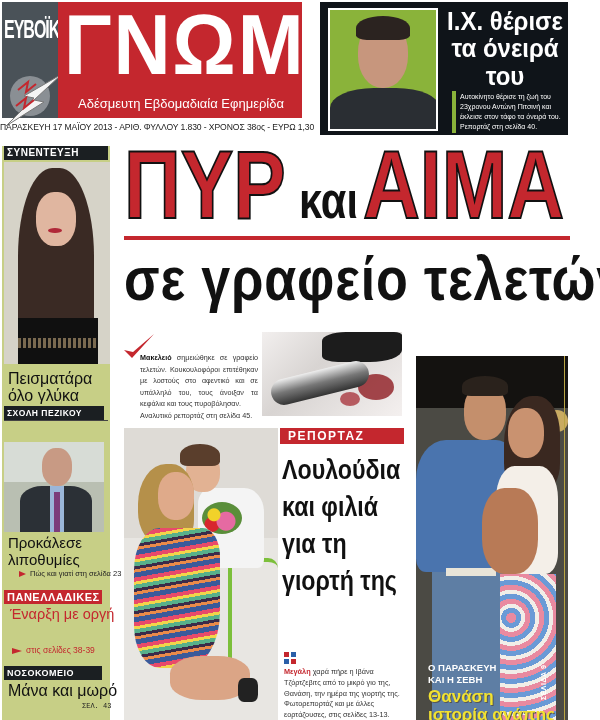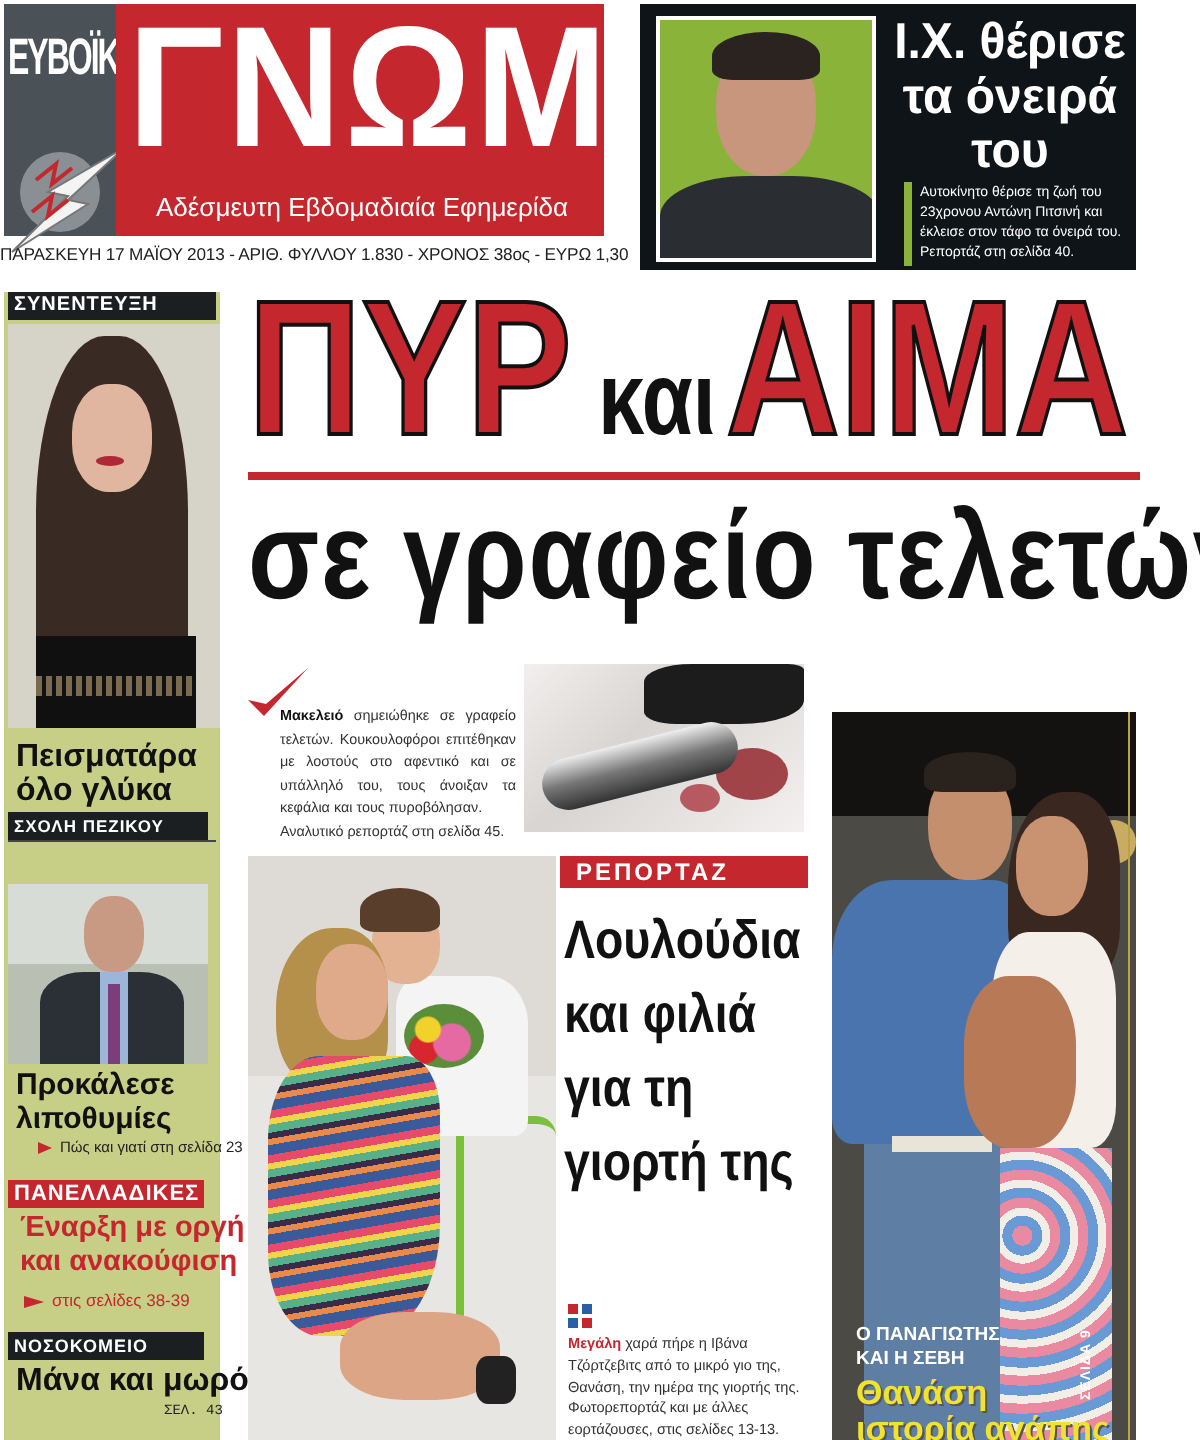--- a/index.html
+++ b/index.html
@@ -29,21 +29,21 @@
     .leftcol { position: absolute; left: 2px; top: 146px; width: 108px; height: 574px; background: #c7cf86; }
     .sec-label { position: absolute; left: 4px; height: 14px; color: #fff; font-weight: bold; font-size: 10px; line-height: 14px; padding-left: 3px; letter-spacing: 0.5px; }
     .sec-dark { background: #1b1f22; }
     .sec-red { background: #c4272e; }
     .photo-girl { position: absolute; left: 4px; top: 162px; width: 106px; height: 202px; background: #d6d3c8; overflow: hidden; }
     .girl-hair { position: absolute; left: 14px; top: 6px; width: 76px; height: 196px; border-radius: 45% 45% 10% 10%; background: #3a2a24; }
     .girl-face { position: absolute; left: 32px; top: 30px; width: 40px; height: 54px; border-radius: 45%; background: #e0b6a0; }
     .girl-lips { position: absolute; left: 44px; top: 66px; width: 14px; height: 5px; border-radius: 50%; background: #b02838; }
     .girl-top { position: absolute; left: 14px; top: 156px; width: 80px; height: 46px; background: #101010; }
     .girl-belt { position: absolute; left: 14px; top: 176px; width: 80px; height: 10px; background: repeating-linear-gradient(90deg, #7a6a50 0 3px, #111 3px 5px); }
-    .left-head { position: absolute; left: 8px; font-weight: bold; color: #111; font-size: 16px; line-height: 17px; }
+    .left-head { position: absolute; left: 8px; font-weight: normal; color: #111; font-size: 16px; line-height: 17px; }
     .left-ref { position: absolute; left: 8px; font-size: 8.5px; color: #222; }
     .left-ref .arrow { display: inline-block; width: 0; height: 0; border-top: 3px solid transparent; border-bottom: 3px solid transparent; border-left: 10px solid #c4272e; margin-right: 4px; vertical-align: middle; }
     .photo-man { position: absolute; left: 4px; top: 442px; width: 100px; height: 90px; background: #b9bfb2; overflow: hidden; }
     .man-bg { position: absolute; left: 0; top: 0; width: 100px; height: 40px; background: #d7dcd6; }
     .man-face { position: absolute; left: 38px; top: 6px; width: 30px; height: 38px; border-radius: 45%; background: #c89a84; }
     .man-suit { position: absolute; left: 16px; top: 44px; width: 72px; height: 50px; border-radius: 30% 30% 0 0; background: #2b3036; }
     .man-shirt { position: absolute; left: 46px; top: 44px; width: 14px; height: 46px; background: #9bb6d9; }
     .man-tie { position: absolute; left: 50px; top: 50px; width: 6px; height: 40px; background: #7c3d7a; }
     .divider-left { position: absolute; left: 4px; width: 104px; height: 1px; background: #444; }
 
@@ -164,21 +164,20 @@
   <div>Προκάλεσε</div>
   <div>λιποθυμίες</div>
 </div>
 <div class="left-ref" style="top:569px;font-size:7.5px;padding-left:11px;">
   <span class="arrow" style="border-left-width:7px;"></span><span>Πώς και γιατί στη σελίδα 23</span>
 </div>
 
 <div class="sec-label sec-red" style="top:590px;width:98px;font-size:11px;">ΠΑΝΕΛΛΑΔΙΚΕΣ</div>
 <div class="left-head" style="top:606px;left:10px;font-size:14.5px;color:#c4272e;">
   <div>Έναρξη με οργή</div>
-  <div>και ανακούφιση</div>
 </div>
 <div class="left-ref" style="top:645px;left:12px;font-size:8.5px;color:#c4272e;">
   <span class="arrow"></span><span>στις σελίδες 38-39</span>
 </div>
 
 <div class="sec-label sec-dark" style="top:666px;width:98px;font-size:9px;">ΝΟΣΟΚΟΜΕΙΟ</div>
 <div class="left-head" style="top:682px;font-size:16px;text-align:center;">
   <div>Μάνα και μωρό</div>
 </div>
 <div class="left-ref" style="top:702px;left:82px;font-size:7px;font-family:Liberation Mono, monospace;">ΣΕΛ. 43</div>
@@ -242,20 +241,20 @@
   <div class="man2-face"></div>
   <div class="man2-hair"></div>
   <div class="woman-hair"></div>
   <div class="woman-pants"></div>
   <div class="woman-top"></div>
   <div class="woman-face"></div>
   <div class="woman-arm"></div>
 </div>
 <div class="gold-line"></div>
 <div class="couple-names">
-  <div>Ο ΠΑΝΑΓΙΩΤΗΣ</div>
+  <div>Ο ΠΑΡΑΣΚΕΥΗ</div>
   <div>ΚΑΙ Η ΣΕΒΗ</div>
 </div>
 <div class="couple-head">
   <div>Θανάση</div>
   <div>ιστορία αγάπης</div>
 </div>
 <div class="selida9">ΣΕΛΙΔΑ 9</div>
 
 </body></html>

